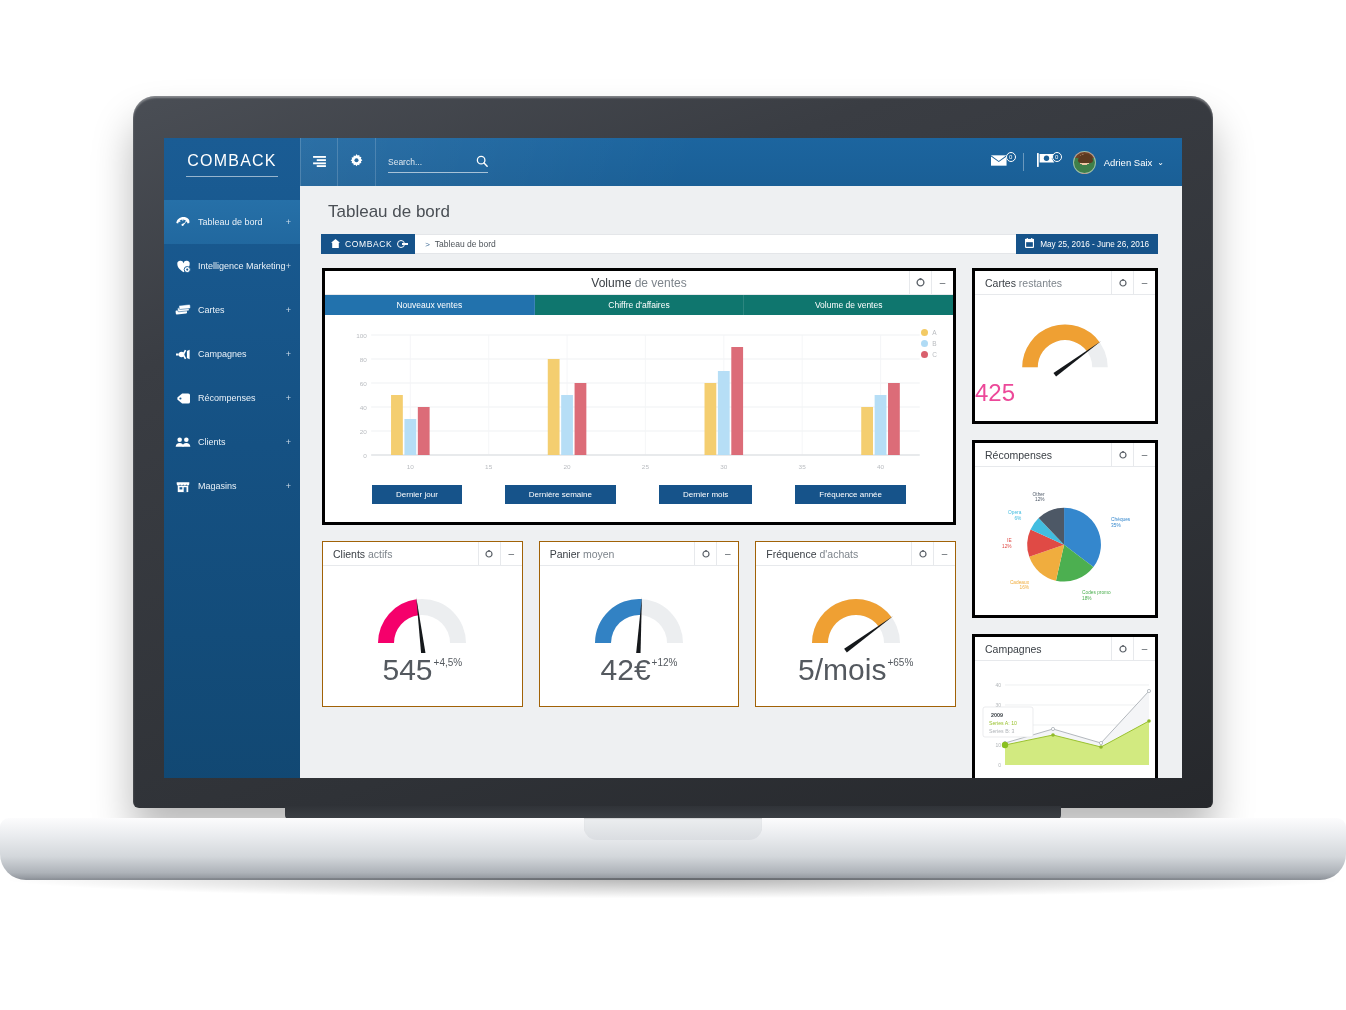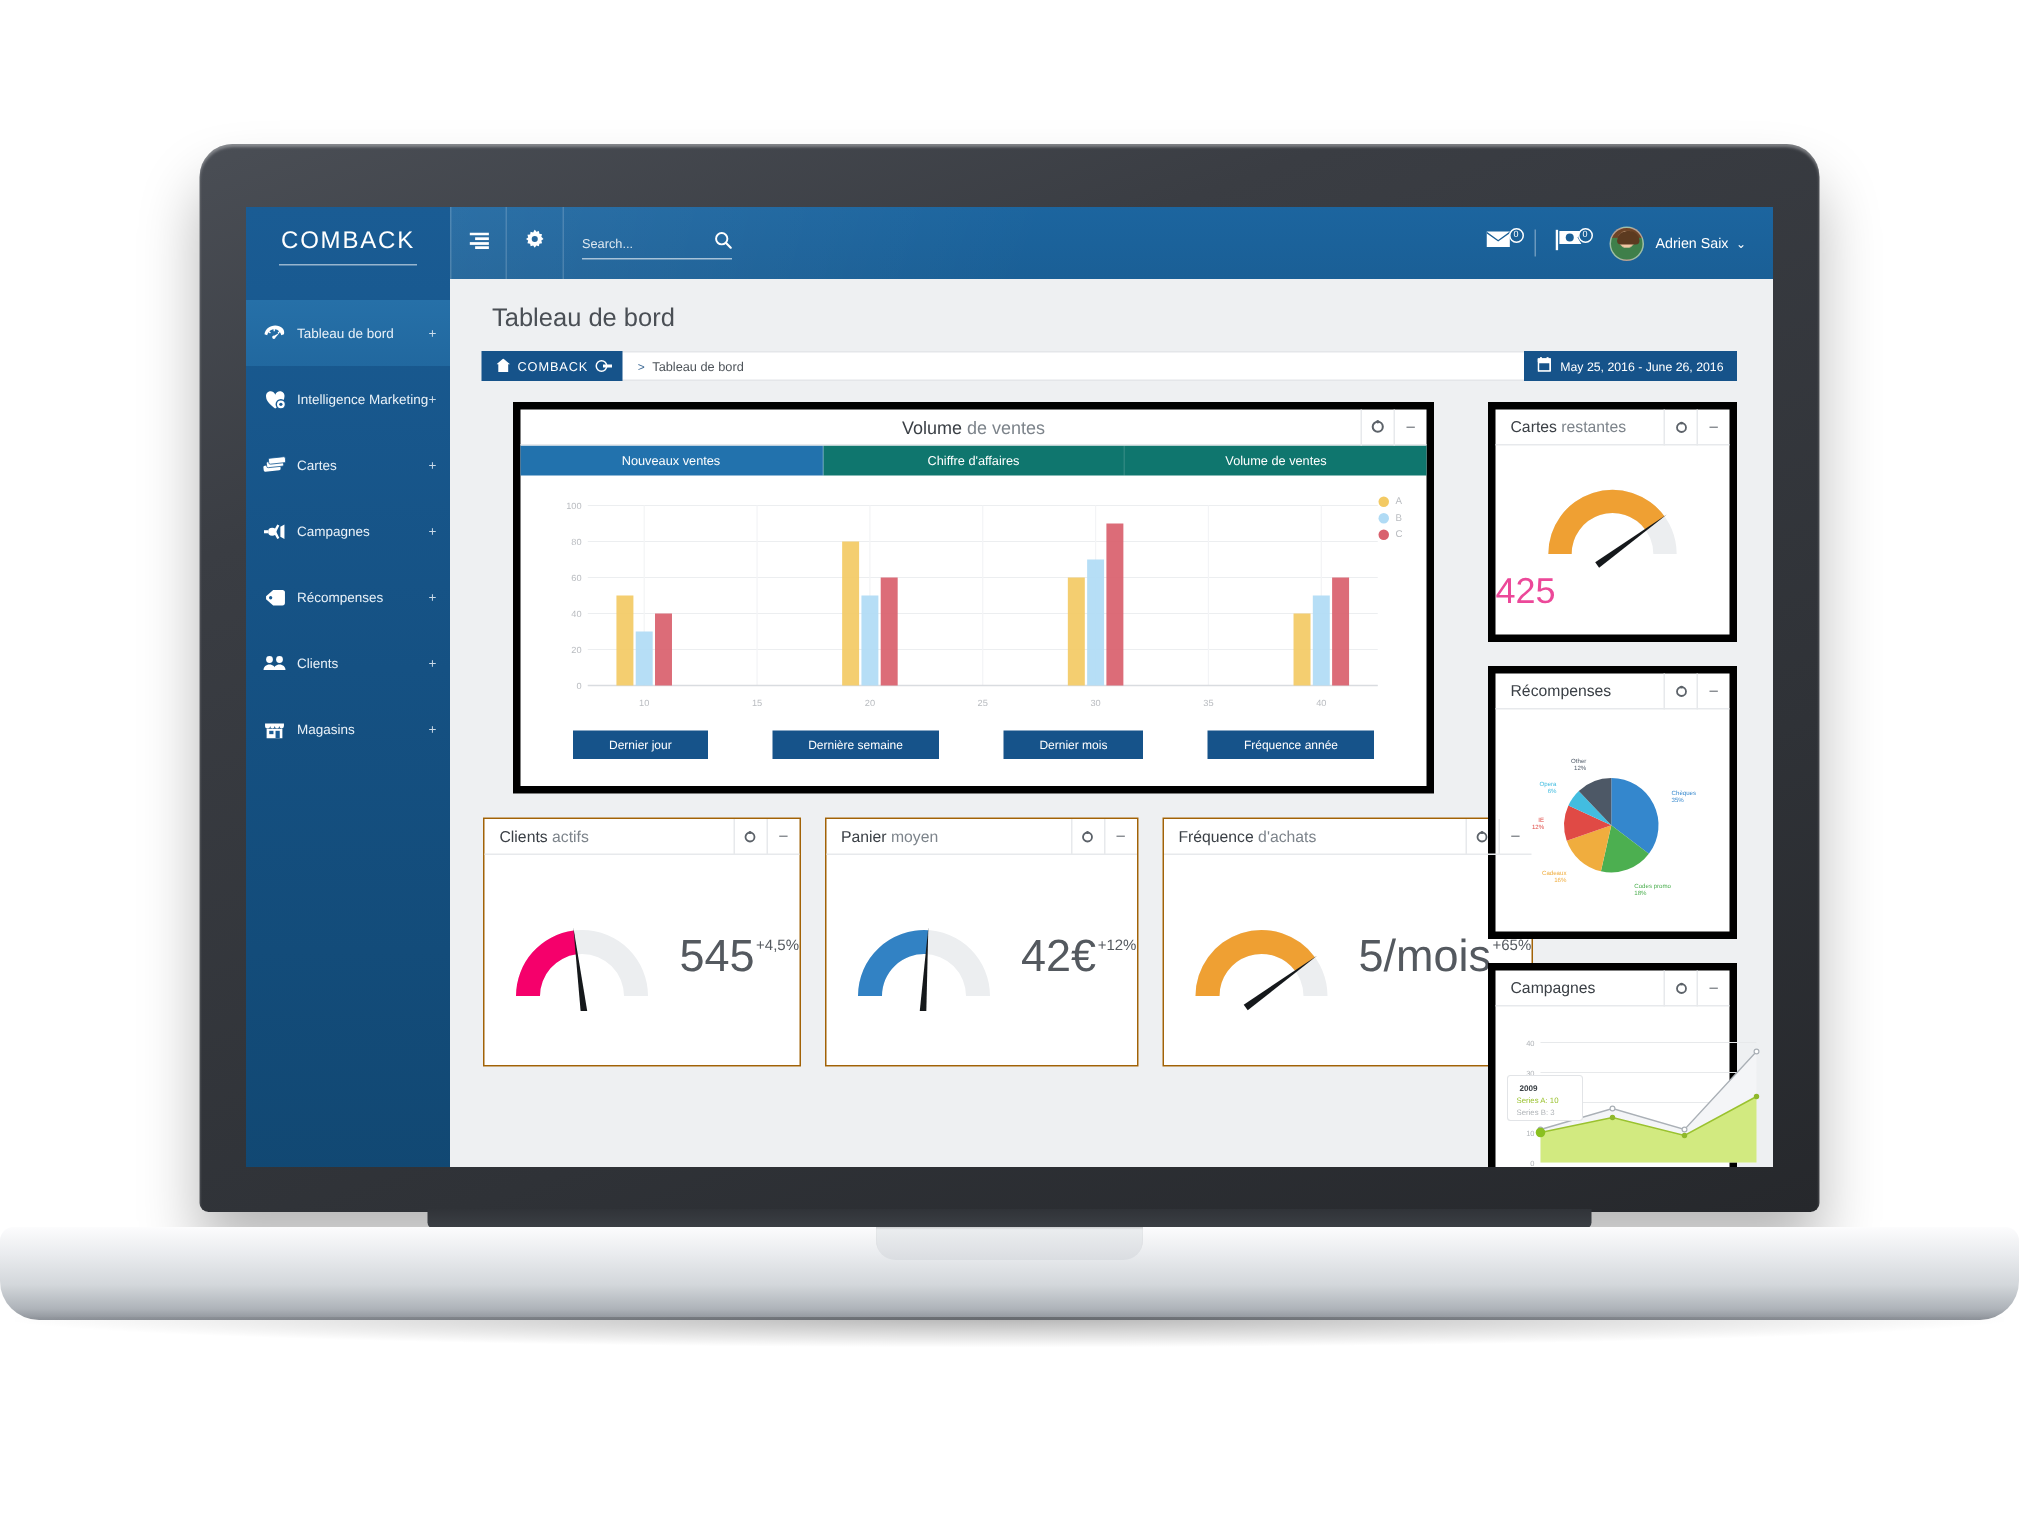--- a/index.html
+++ b/index.html
@@ -155,21 +155,21 @@
   .daterange {
     margin-left: auto; background: #16538a; color: #fff; height: 20px;
     display: flex; align-items: center; gap: 6px; padding: 0 9px;
     font-size: 8.2px; cursor: pointer; margin-right: -1px;
   }
 
   .grid { display: flex; gap: 16px; padding: 14px 24px 0 22px; }
   .col-main { flex: 1; min-width: 0; display: flex; flex-direction: column; gap: 16px; }
   .col-side { width: 186px; flex: 0 0 186px; display: flex; flex-direction: column; gap: 16px; }
 
-  .panel { background: #fff; border: 5px solid #000000; margin-left: 20px; }
+  .panel { background: #fff; border: 3px solid #000000; }
   .panel-head {
     height: 24px; display: flex; align-items: center; position: relative;
     border-bottom: 1px solid #e7e9ec;
   }
   .panel-title { font-size: 10.5px; color: #3b4046; }
   .panel-title.center { position: absolute; left: 0; right: 0; text-align: center; font-size: 12px; }
   .panel-title .lite { color: #7d848b; }
   .ph-left { padding-left: 10px; }
   .ph-actions { margin-left: auto; display: flex; height: 24px; z-index:2; }
   .ph-btn {
@@ -196,21 +196,21 @@
 
   .chart-btns { display: flex; justify-content: center; gap: 43px; padding: 10px 0 18px; }
   .chart-btn {
     background: #16538a; color: #fff; font-size: 8px; padding: 5px 24px;
     cursor: pointer; border: 0; font-family: inherit; white-space: nowrap;
   }
 
   
   .kpi-row { display: flex; gap: 16px; }
   .kpi { flex: 1; background: #fff; border: 1px solid #a16207; }
-  .kpi-body { height: 140px; display: flex; flex-direction: row;
+  .kpi-body { height: 140px; display: flex; flex-direction: column;
     align-items: center; justify-content: center; padding-bottom: 4px; }
   .kpi-val { font-size: 30px; color: #54595f; font-weight: 400; display: flex; align-items: flex-start; }
   .kpi-delta { font-size: 10px; color: #54595f; margin-top: 4px; margin-left: 1px; }
 
   .side-body { padding: 8px; display:flex; align-items:center; justify-content:center;}
   .gauge-big-val { font-size: 24px; color: #ec4899; text-align: left; margin-top: 2px; }
 
   text { font-family: "Liberation Sans", sans-serif; }
 </style>
 </head>

